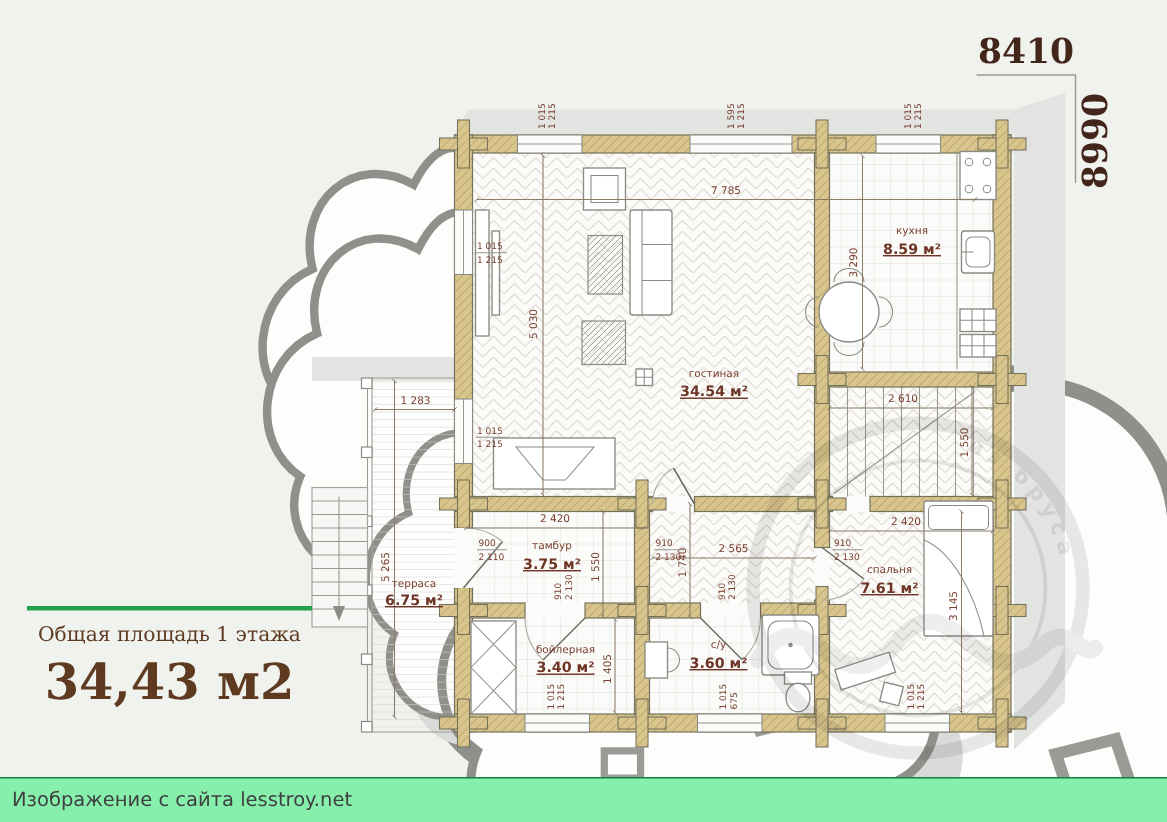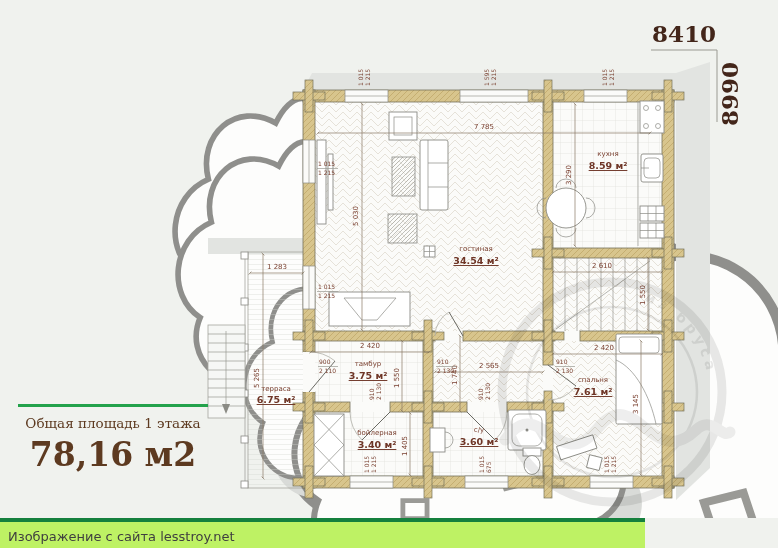--- a/index.html
+++ b/index.html
@@ -20,22 +20,22 @@
   .furnline{stroke:#8b8b85;stroke-width:.7;fill:none;}
   .door-leaf{stroke:#6a6a64;stroke-width:1;}
   .door-arc{stroke:#b0b0a8;stroke-width:.8;fill:none;}
   .roofband{fill:#e2e4e1;}
   .floor{stroke:none;}
   .summary{position:absolute;left:14px;top:404px;width:198px;text-align:center;
            font-family:"DejaVu Serif",serif;color:#5d3a20;}
   .summary-rule{height:3px;background:#23a24b;margin:0 4px 8px 4px;}
   .summary-line{font-size:13.5px;line-height:17px;text-align:center;}
   .summary-total{font-size:33px;font-weight:bold;margin-top:3px;}
-  .attribution-bar{position:absolute;left:0;bottom:0;width:645px;height:30px;background:#bef264;
-        border-top:4px solid #15803d;box-sizing:border-box;}
+  .attribution-bar{position:absolute;left:0;bottom:0;width:778px;height:30px;background:#86efac;
+        border-top:1px solid #15803d;box-sizing:border-box;}
   .attribution-text{font-size:13px;color:#3f3f3f;line-height:29px;padding-left:8px;}
 </style>
 </head>
 <body>
 
 <div id="app">
 <svg width="778" height="518" viewBox="0 0 778 518">
   <defs>
     <pattern id="wallpat" width="6" height="6" patternUnits="userSpaceOnUse">
       <rect width="6" height="6" fill="#d8c58d"></rect>
@@ -485,20 +485,20 @@
       <textPath href="#wmArc" startOffset="8%">из бруса</textPath>
     </text>
     <path d="M505,440 C540,390 558,478 598,428 C636,382 652,472 696,430 C712,414 722,440 730,432" fill="none" stroke="#777777" stroke-width="11" stroke-linecap="round"></path>
   </g>
 </svg>
 
 
 <div class="summary">
   <div class="summary-rule"></div>
   <div class="summary-line">Общая площадь 1 этажа</div>
-  <div class="summary-total">78,16 м2</div>
+  <div class="summary-total">34,43 м2</div>
 </div>
 
 
 <div class="attribution-bar">
   <div class="attribution-text">Изображение с сайта lesstroy.net</div>
 </div>
 </div>
 
 </body></html>

